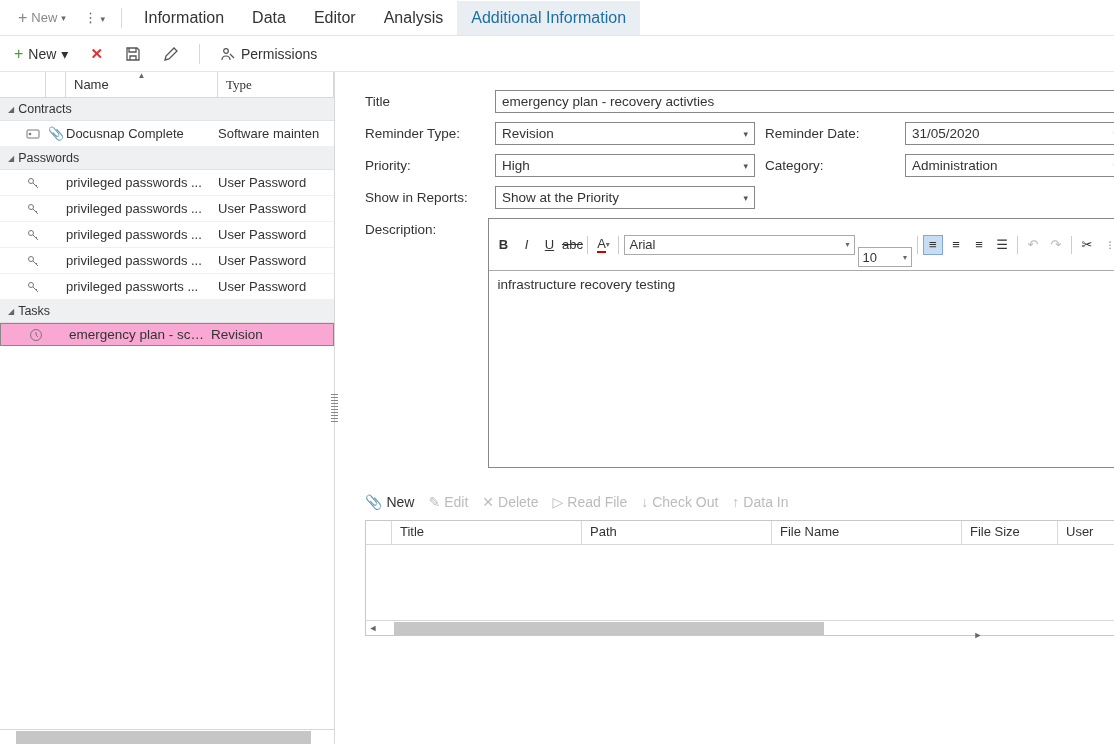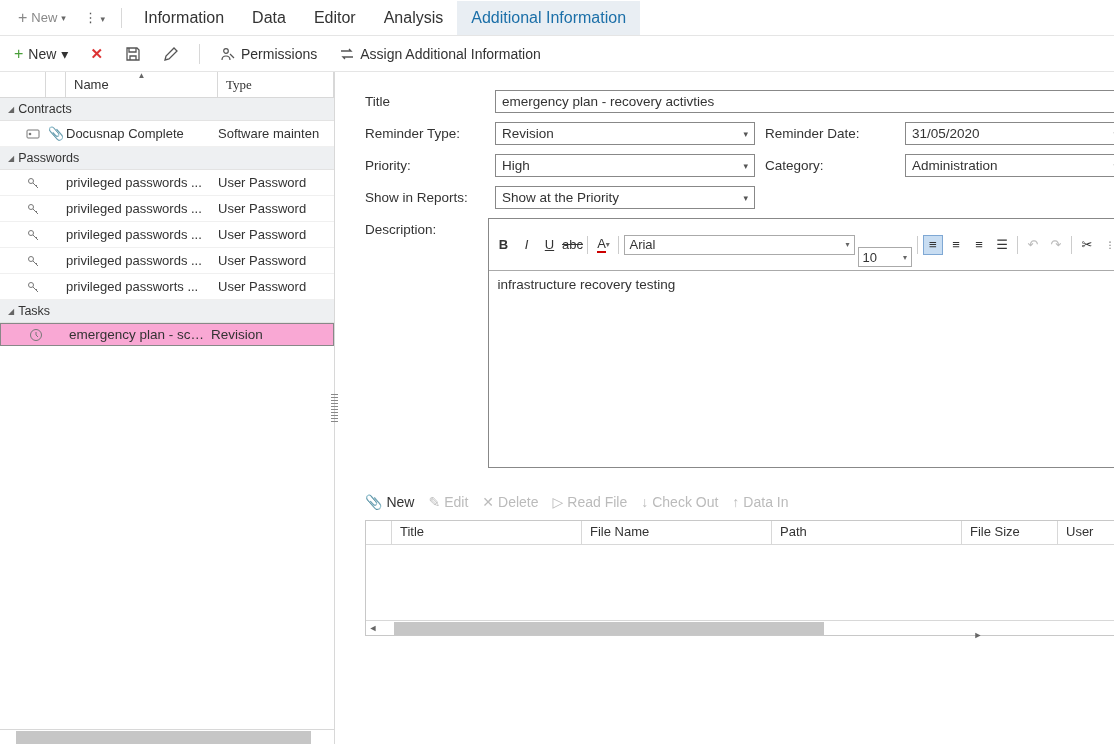--- a/index.html
+++ b/index.html
@@ -128,26 +128,20 @@
       </svg>
   </div>
   <div class="divider"></div>
   <div class="tbtn">
     <svg class="icon" viewBox="0 0 16 16">
         <circle cx="6" cy="5" r="2.3" fill="none" stroke="#555" stroke-width="1.2"></circle>
         <path fill="none" stroke="#555" stroke-width="1.2" d="M2 14c0-3 2-4 4-4s4 1 4 4 M10 8l4 4"></path>
       </svg>
     <span>Permissions</span>
   </div>
-  <div class="tbtn">
-    <svg class="icon" viewBox="0 0 16 16">
-        <path fill="none" stroke="#555" stroke-width="1.3" d="M2 5h10l-2-2 M14 11H4l2 2"></path>
-      </svg>
-    <span>Assign Additional Information</span>
-  </div>
 </div>
 
 <div class="main">
 
   <div class="left">
     <div class="grid-head">
       <div class="col exp"></div>
       <div class="col ic"></div>
       <div class="col name">
         <span class="sort-ind">▲</span>
@@ -365,22 +359,22 @@
         </div>
       <div class="ab gray">
           <span>↑</span>
           <span>Data In</span>
         </div>
     </div>
     <div class="att-grid">
       <div class="att-head">
         <div class="ac c0"></div>
         <div class="ac c1">Title</div>
+        <div class="ac c3">Path</div>
         <div class="ac c2">File Name</div>
-        <div class="ac c3">Path</div>
         <div class="ac c4">File Size</div>
         <div class="ac c5">User</div>
       </div>
       <div class="att-scroll">
         <span class="arrow">◄</span>
         <div class="thumb"></div>
         <span class="arrow right">►</span>
       </div>
     </div>
   </div>

